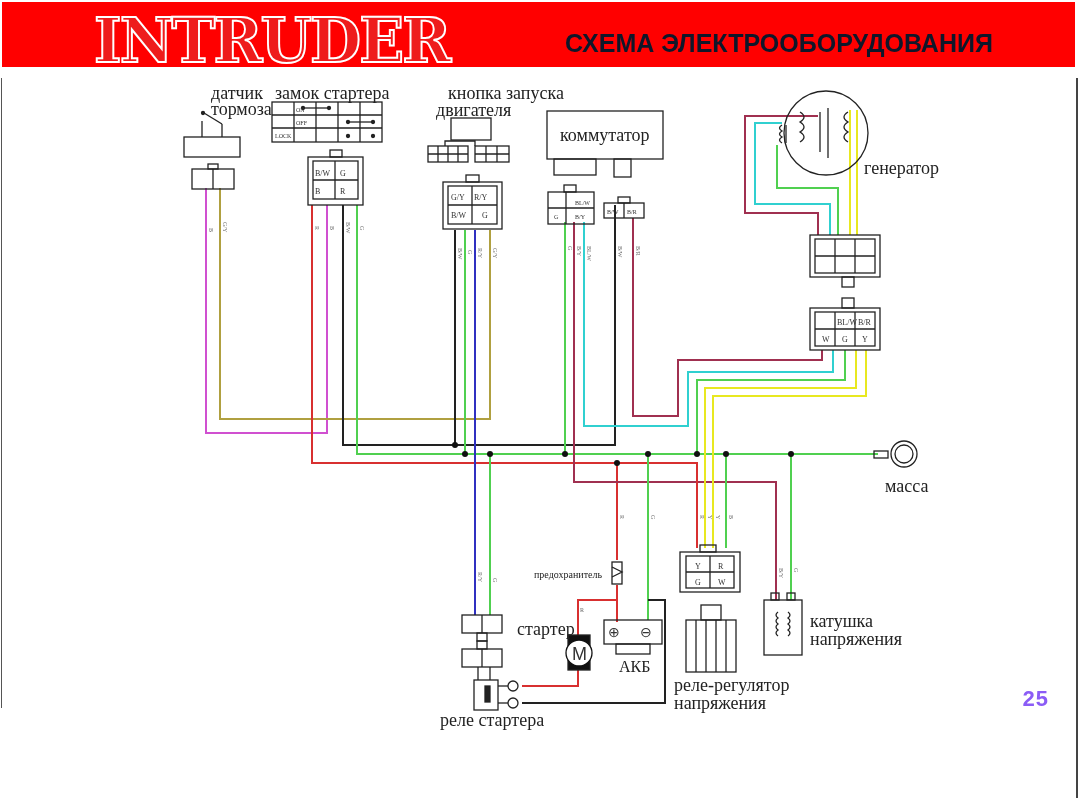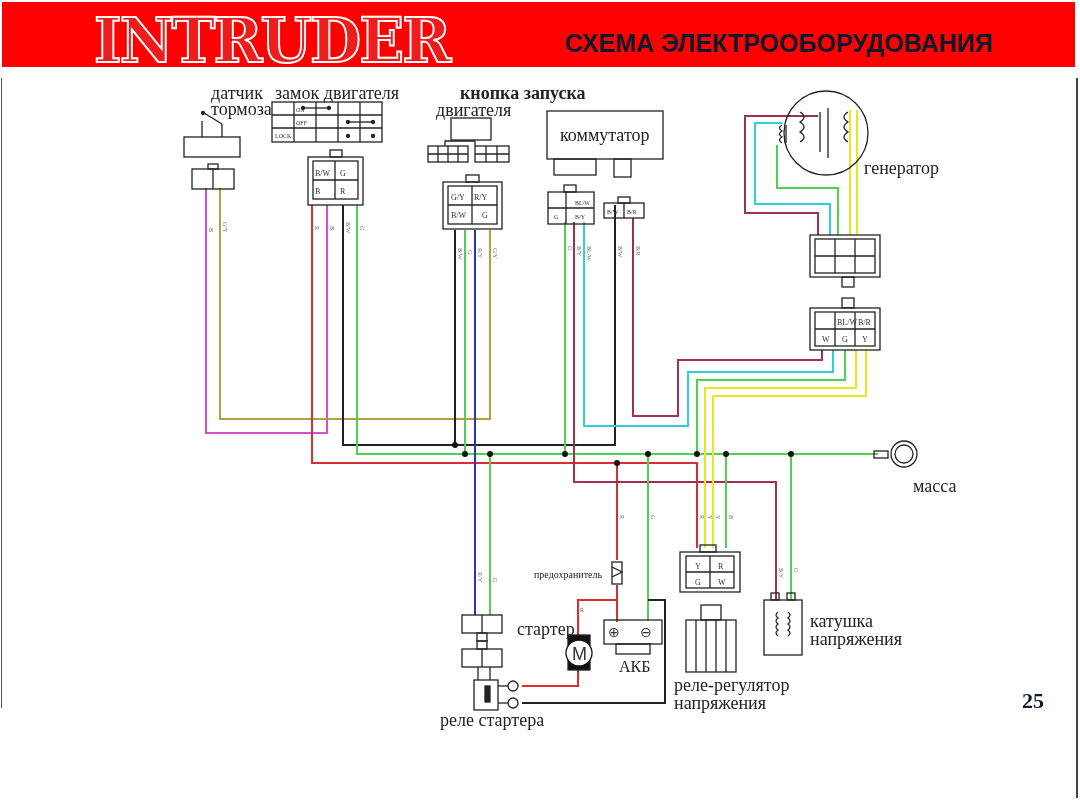--- a/index.html
+++ b/index.html
@@ -3,21 +3,21 @@
 <meta charset="utf-8">
 <style>
   html, body { margin:0; padding:0; background:#ffffff; }
   body { width:1080px; height:800px; position:relative; overflow:hidden; font-family:"DejaVu Serif", serif; }
   .header { position:absolute; left:2px; top:2px; width:1073px; height:65px; background:#ff0000; }
   .logo { position:absolute; left:92px; top:8px; font-family:"DejaVu Serif", serif; font-weight:bold; font-size:62px; letter-spacing:-2px;
           color:#ee1c1c; -webkit-text-stroke:2px #ffffff; line-height:62px; transform:scaleX(0.95); transform-origin:left top; }
   .title { position:absolute; left:563px; top:27px; font-family:"Liberation Sans", sans-serif; font-weight:bold; font-size:25px; color:#0f172a; white-space:nowrap; }
   .frame-left { position:absolute; left:1px; top:78px; width:1px; height:630px; background:#555; }
   .frame-right { position:absolute; left:1076px; top:78px; width:2px; height:720px; background:#444; }
-  .page-num { position:absolute; left:1022px; top:688px; font-family:Liberation Serif, serif; font-weight:bold; font-size:22px; color:#0f172a;text-align:center; }
+  .page-num { position:absolute; left:1022px; top:688px; font-family:Liberation Mono, monospace; font-weight:bold; font-size:22px; color:#8b5cf6;text-align:center; }
   .lbl { position:absolute; font-family:"Liberation Serif", serif; font-size:18px; color:#222; white-space:nowrap; line-height:16px; }
   .lbl-small { font-size:10px; }
   svg#diagram { position:absolute; left:0; top:0; }
   .pin { font-family:"Liberation Serif", serif; font-size:8px; fill:#333; }
   .wl { font-family:"Liberation Serif", serif; font-size:6px; fill:#666; }
 </style>
 </head>
 <body>
 
 <div class="header">
@@ -307,26 +307,26 @@
     <text transform="translate(779,568) rotate(90)">B/Y</text>
     <text transform="translate(794,568) rotate(90)">G</text>
     <text transform="translate(478,572) rotate(90)">R/Y</text>
     <text transform="translate(493,578) rotate(90)">G</text>
     <text x="580" y="612">R</text>
   </g>
 </svg>
 
 <div class="lbl" style="left:211px;top:85px;">датчик</div>
 <div class="lbl" style="left:211px;top:101px;">тормоза</div>
-<div class="lbl" style="left:275px;top:85px;">замок двигателя</div>
-<div class="lbl" style="left:460px;top:85px;font-weight:bold;">кнопка запуска</div>
+<div class="lbl" style="left:275px;top:85px;">замок стартера</div>
+<div class="lbl" style="left:448px;top:85px;">кнопка запуска</div>
 <div class="lbl" style="left:436px;top:102px;">двигателя</div>
 <div class="lbl" style="left:560px;top:127px;">коммутатор</div>
 <div class="lbl" style="left:864px;top:160px;">генератор</div>
-<div class="lbl" style="left:885px;top:478px;margin-left:28px;">масса</div>
+<div class="lbl" style="left:885px;top:478px;">масса</div>
 <div class="lbl lbl-small" style="left:534px;top:567px;">предохранитель</div>
 <div class="lbl" style="left:517px;top:621px;">стартер</div>
 <div class="lbl" style="left:619px;top:659px;font-size:16px;text-align:right;">АКБ</div>
 <div class="lbl" style="left:428px;top:712px;margin-left:12px;">реле стартера</div>
 <div class="lbl" style="left:674px;top:677px;">реле-регулятор</div>
 <div class="lbl" style="left:674px;top:695px;">напряжения</div>
 <div class="lbl" style="left:810px;top:613px;">катушка</div>
 <div class="lbl" style="left:810px;top:631px;">напряжения</div>
 
 <div class="page-num">25</div>

